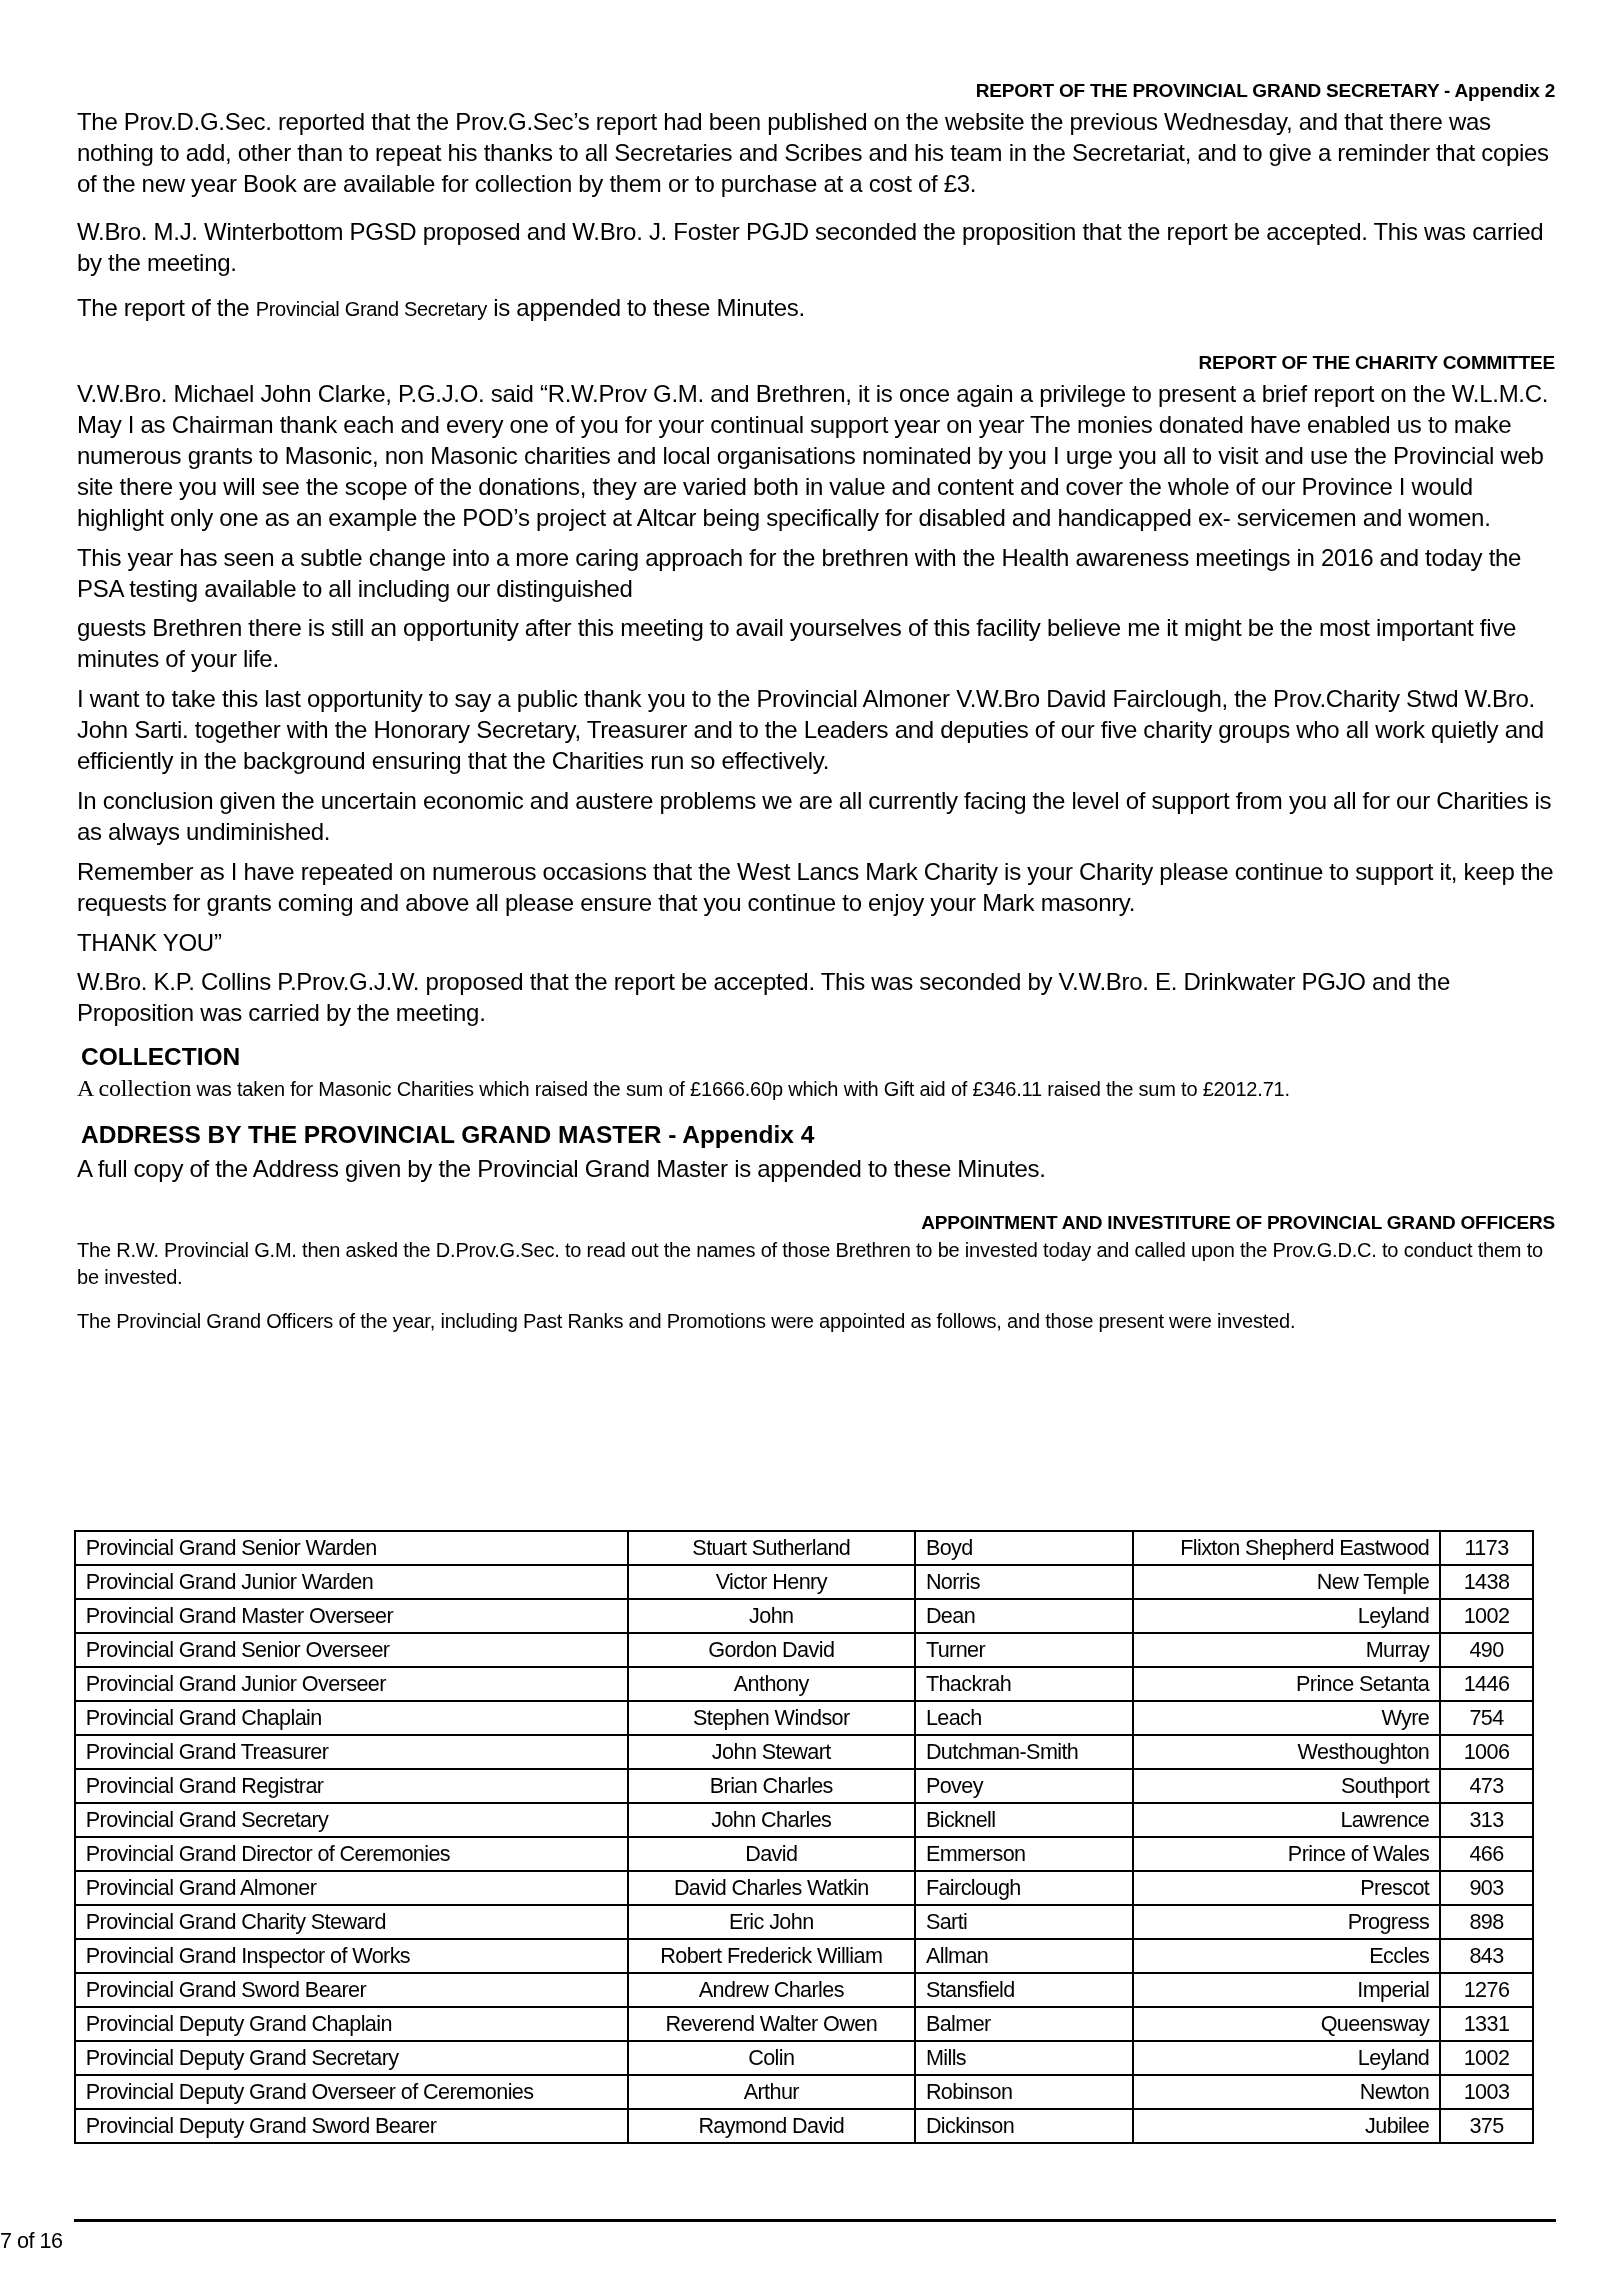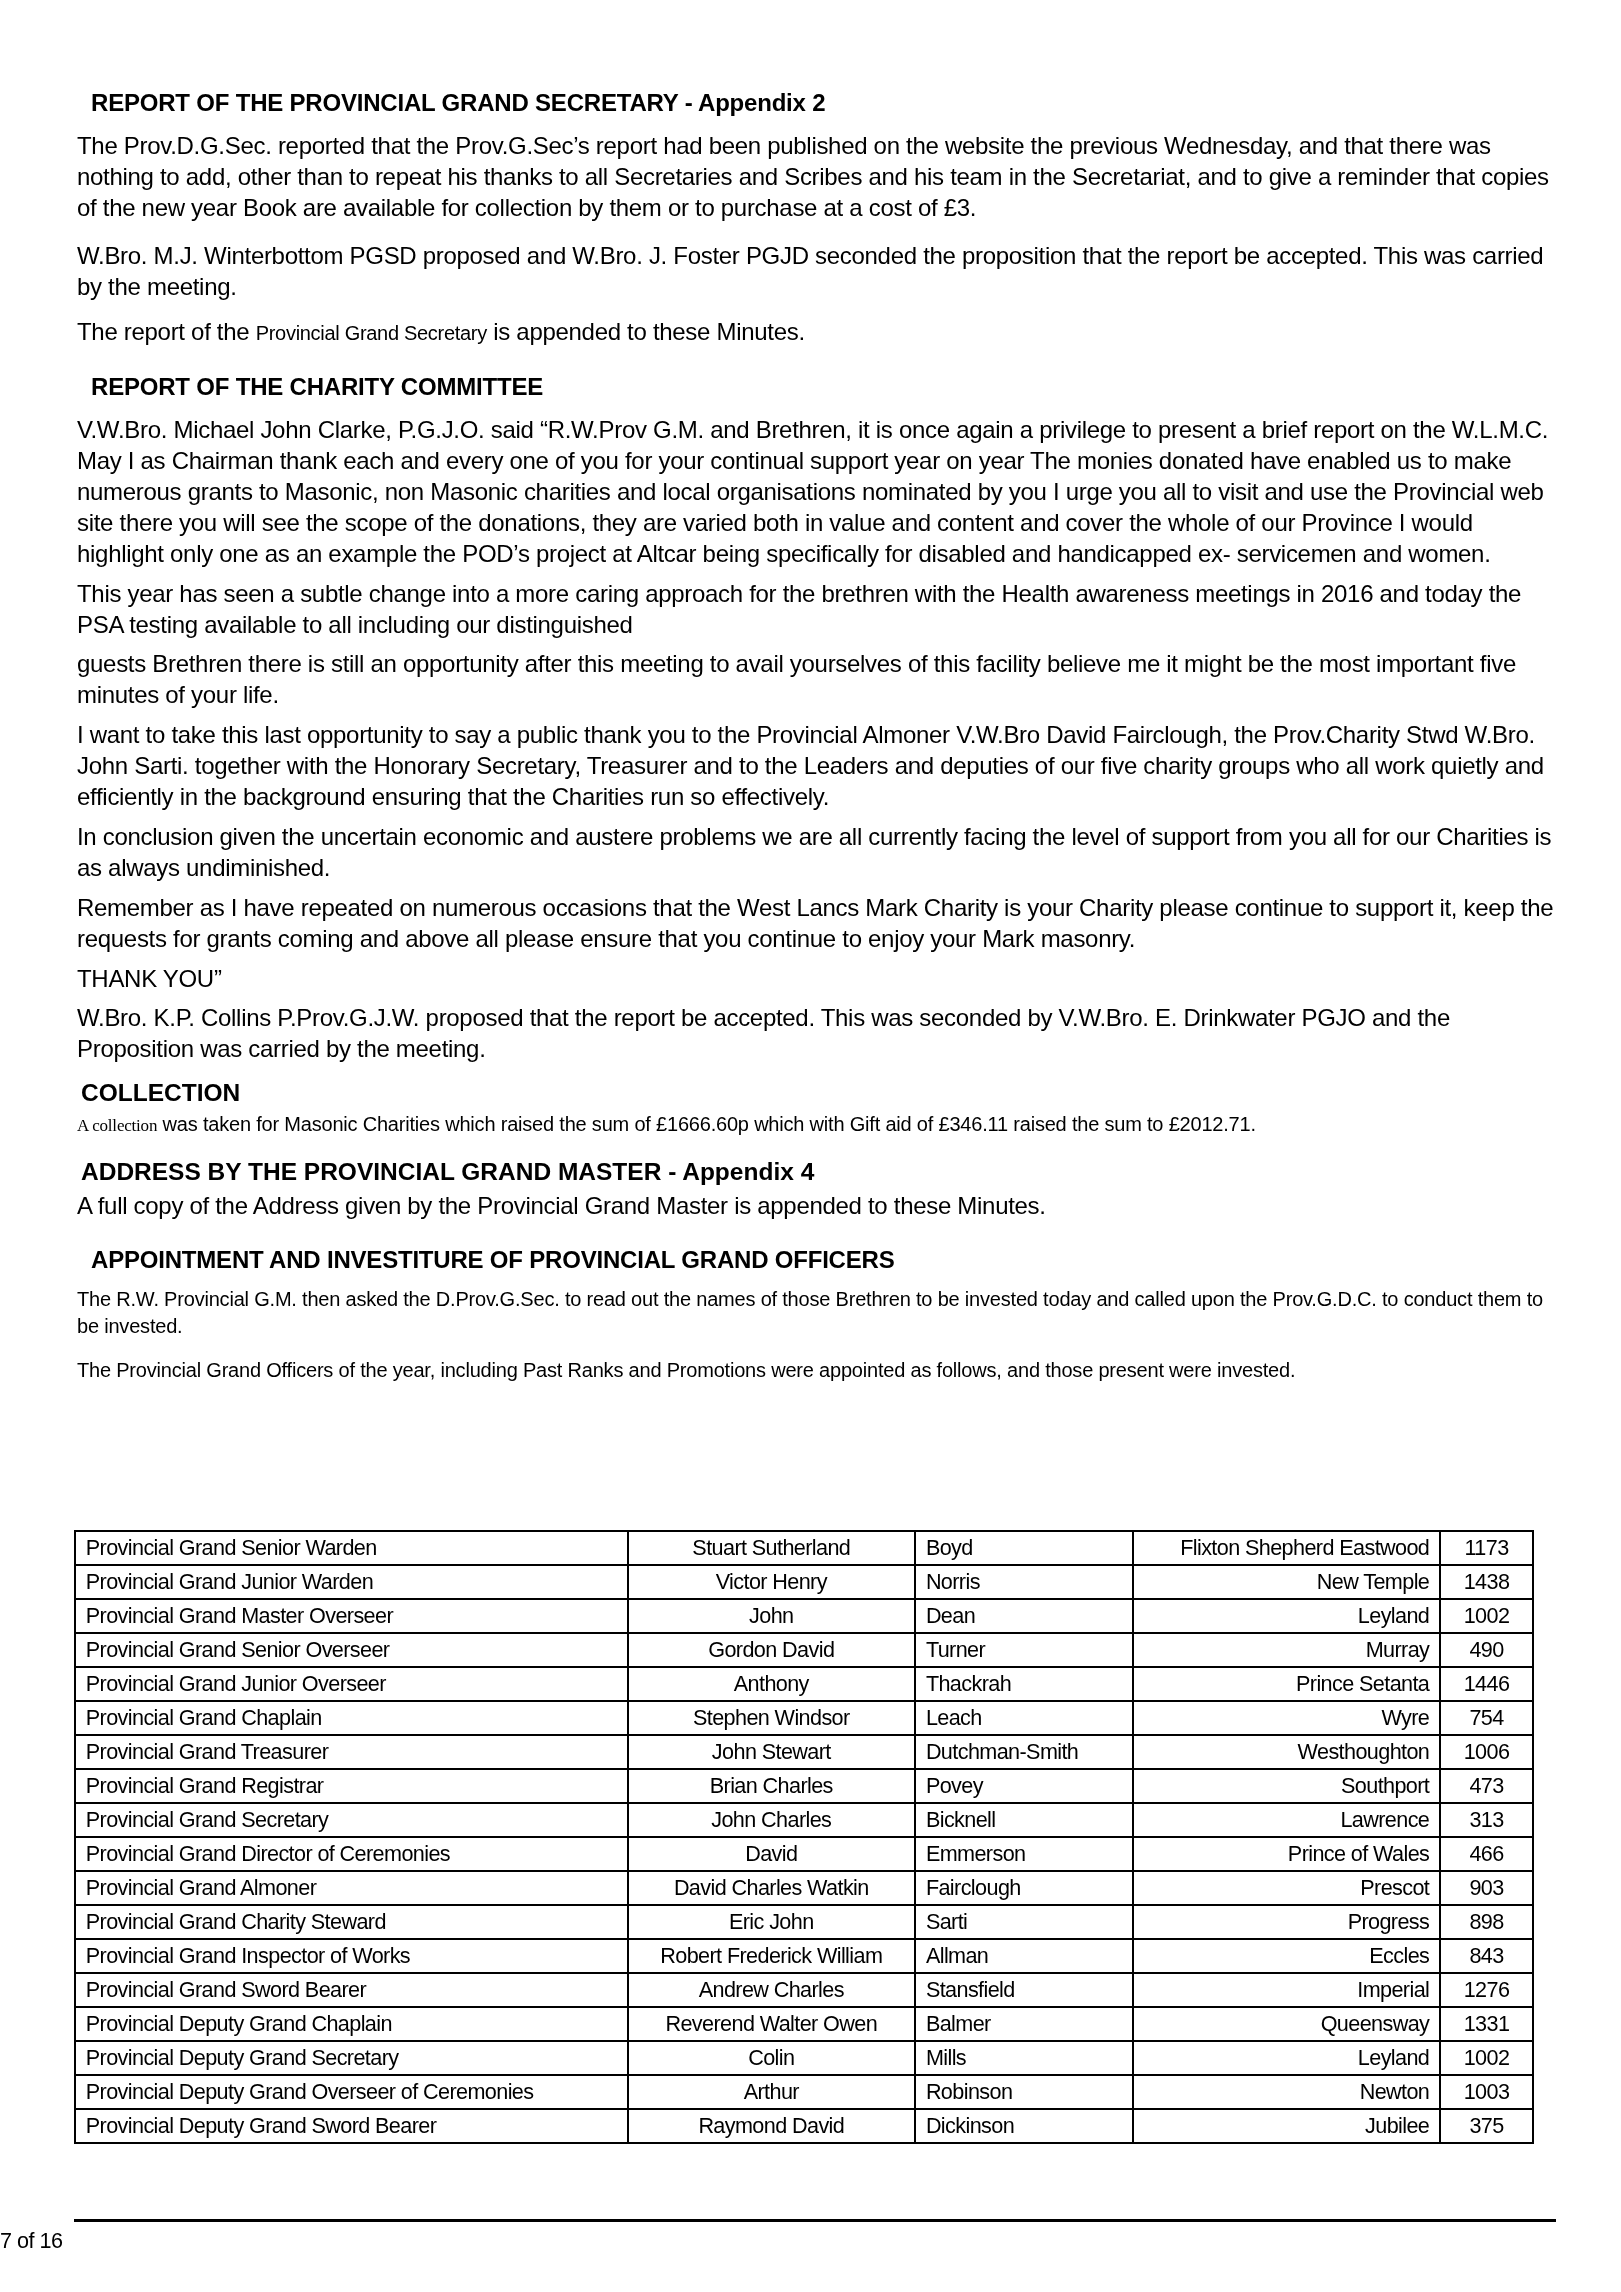--- a/index.html
+++ b/index.html
@@ -12,44 +12,45 @@
       overflow: hidden;
     }
     .page {
       position: absolute;
       left: 77px;
       top: 76px;
       width: 1480px;
     }
     .h-small {
       font-weight: bold;
-      font-size: 24px;
+      font-size: 19px;
       line-height: 25.5px;
-      margin: 14px;
+      margin: 2px;
       letter-spacing: -0.2px;
+      text-align: right;
     }
     .h-large {
       font-weight: bold;
       font-size: 24.5px;
       line-height: 29px;
       margin: 4px;
     }
     p.body {
       font-size: 24px;
       line-height: 31px;
       margin: 0;
       letter-spacing: -0.3px;
     }
     p.small {
       font-size: 20px;
       line-height: 26.5px;
       margin: 0;
       letter-spacing: -0.2px;
     }
-    .serif-inline { font-family: "Liberation Serif", serif; font-size: 17px; }
+    .serif-inline { font-family: "Liberation Serif", serif; font-size: 24px; }
     .sp8 { margin-top: 8.8px !important; }
     .sp12 { margin-top: 13.7px !important; }
     .sp16 { margin-top: 17.6px !important; }
     .sp24 { margin-top: 25.5px !important; }
     .small-inline { font-size: 20px; }
 
     table.officers {
       position: absolute;
       left: 74px;
       top: 1530px;

